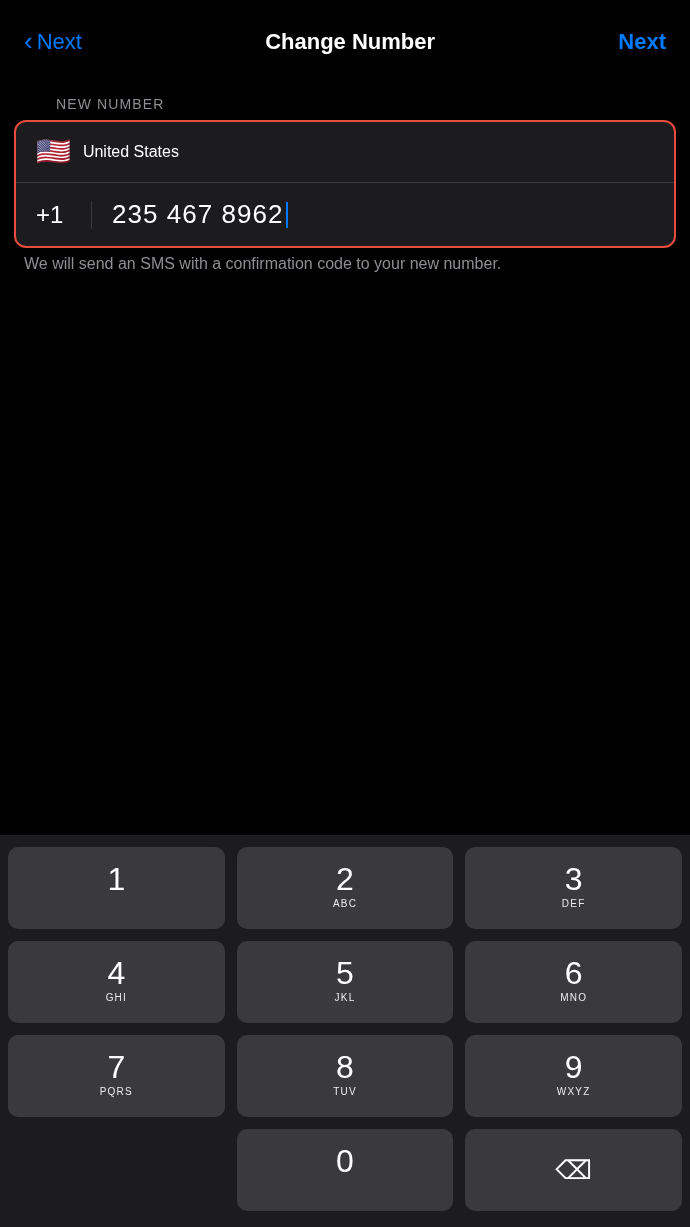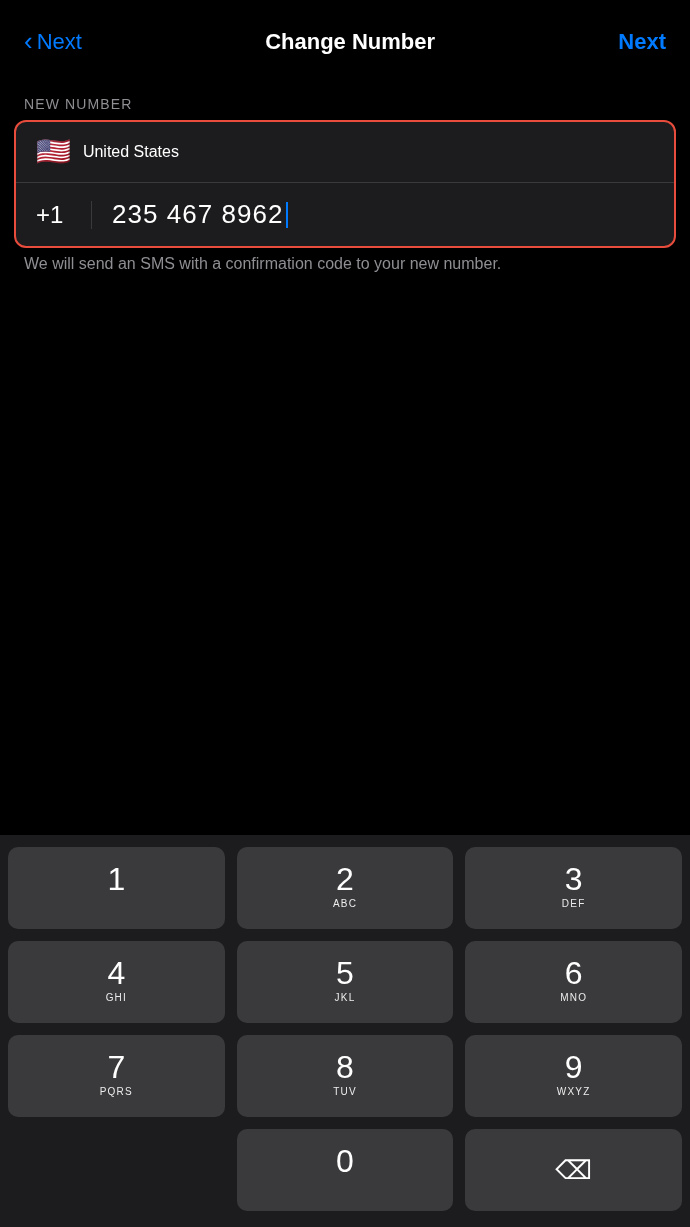--- a/index.html
+++ b/index.html
@@ -50,20 +50,21 @@
     }
 
     
     .section-label {
       color: #8E8E93;
       font-size: 14px;
       font-weight: 400;
       letter-spacing: 0.08em;
       padding: 18px 24px 8px;
       text-transform: uppercase;
+      margin-left: 32px;
     }
 
     
     .input-card {
       margin: 0 14px;
       border: 2px solid #e74c3c;
       border-radius: 12px;
       background: #1C1C1E;
       overflow: hidden;
     }

